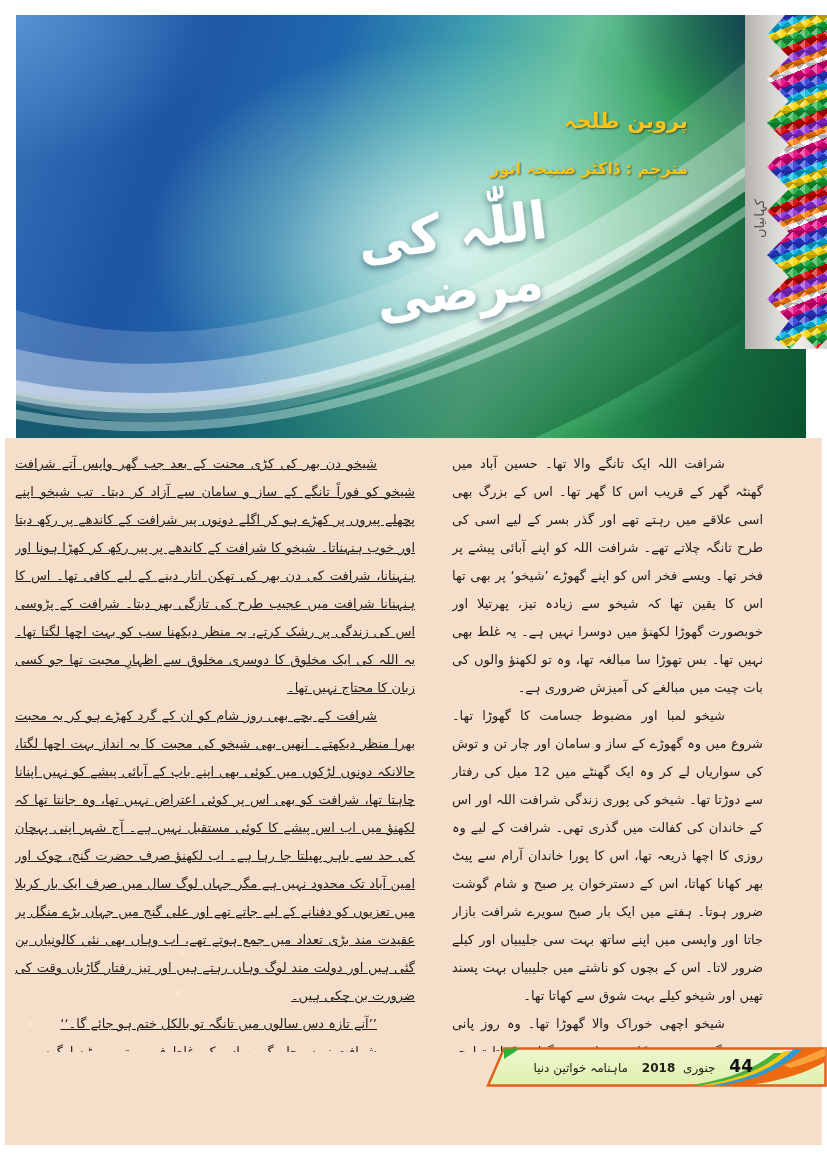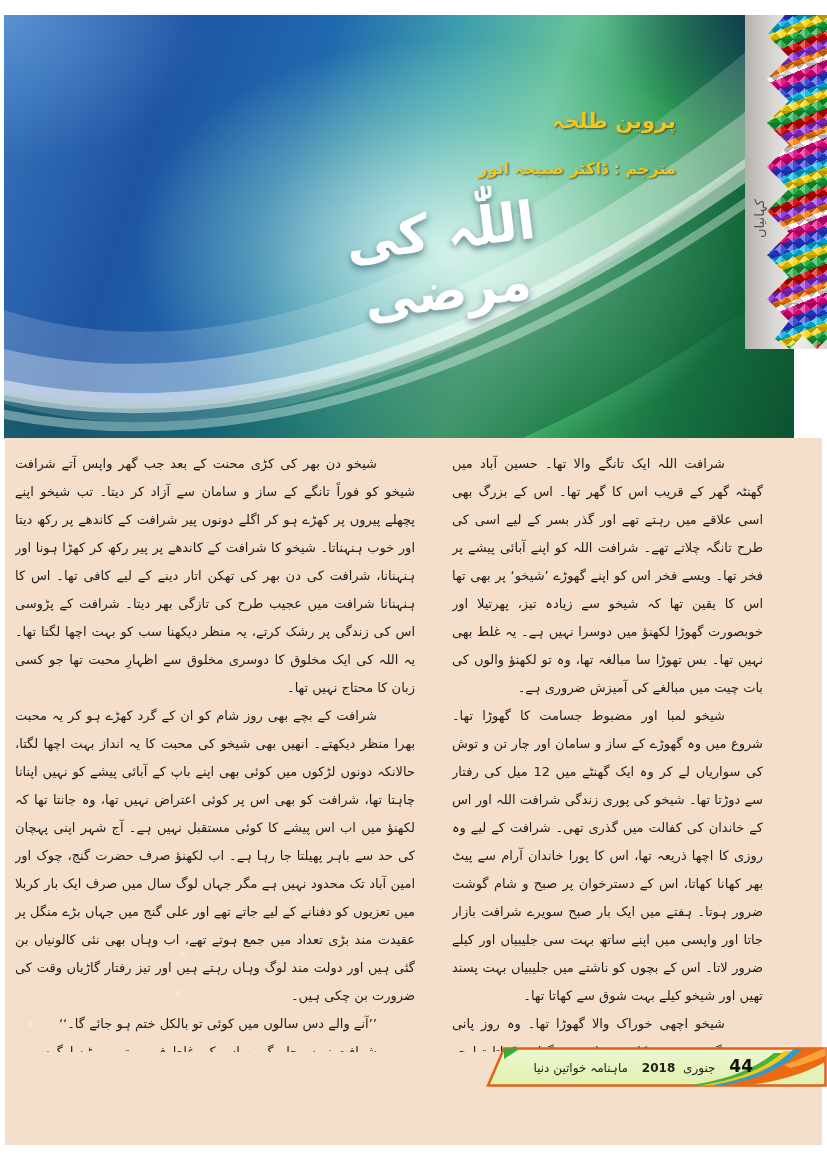--- a/index.html
+++ b/index.html
@@ -1,20 +1,20 @@
 <!DOCTYPE html>
 <html lang="ur" dir="ltr"><head>
 <meta charset="utf-8">
 <style>
   html,body{margin:0;padding:0;background:#e8e8e8;}
   .page{position:relative;width:827px;height:1169px;background:#ffffff;overflow:hidden;
         font-family:"DejaVu Sans",sans-serif;}
 
   
-  .header-art{position:absolute;left:4px;top:15px;width:790px;height:423px;overflow:hidden;
+  .header-art{position:absolute;left:16px;top:15px;width:790px;height:423px;overflow:hidden;
     border-bottom:1px solid #b3a08d;
     background:
       radial-gradient(ellipse 280px 190px at 100% 0%, rgba(9,30,82,.92), rgba(9,30,82,0) 68%),
       radial-gradient(ellipse 300px 210px at 0% 0%, rgba(125,182,238,.45), rgba(125,182,238,0) 70%),
       radial-gradient(ellipse 430px 290px at 56% 55%, rgba(232,252,246,.85), rgba(160,226,206,.40) 45%, rgba(160,226,206,0) 72%),
       linear-gradient(108deg,#3974ba 0%,#1e55a3 20%,#2069ae 36%,#3f9fae 50%,#66c19a 62%,#2f9c57 74%,#177140 86%,#0c5231 100%);}
   .header-art svg{position:absolute;left:0;top:0;}
   .byline{position:absolute;top:96px;right:118px;text-align:right;color:#f4c41f;
     text-shadow:1px 1px 2px rgba(40,30,0,.65);line-height:1.0;}
   .byline .author{font-size:21px;font-weight:bold;}
@@ -48,21 +48,21 @@
       radial-gradient(5px 5px at 292px 462px, rgba(255,243,205,.7), rgba(255,243,205,0) 75%),
       radial-gradient(5px 5px at 173px 555px, rgba(255,243,205,.8), rgba(255,243,205,0) 75%),
       radial-gradient(4px 4px at 26px 586px, rgba(255,243,205,.7), rgba(255,243,205,0) 75%),
       radial-gradient(4px 4px at 86px 312px, rgba(255,243,205,.6), rgba(255,243,205,0) 75%),
       radial-gradient(4px 4px at 688px 205px, rgba(255,243,205,.55), rgba(255,243,205,0) 75%),
       linear-gradient(#f6dfca,#f6dfca);}
   .col{position:absolute;top:450px;height:602px;overflow:hidden;direction:rtl;
     text-align:justify;color:#201d1a;}
   .col p{margin:0;text-indent:38px;font-size:13px;line-height:28px;}
   .col-first{left:452px;width:311px;}
-  .col-second{left:15px;width:400px;}
+  .col-second{left:15px;width:400px;text-decoration:underline;}
 
   
   .footer-banner{position:absolute;left:484px;top:1047px;width:343px;height:52px;}
   .footer-banner svg{position:absolute;left:0;top:0;}
   .footer-text{position:absolute;right:74px;top:9px;direction:rtl;white-space:nowrap;
     font-size:12px;color:#23201c;}
   .footer-text .pageno{font-size:17px;font-weight:bold;margin-left:10px;color:#111;}
   .footer-text .month{margin-left:4px;}
   .footer-text .year{margin-left:10px;font-weight:bold;}
 </style>
@@ -95,21 +95,21 @@
 
   <div class="col col-first">
     <p>شرافت اللہ ایک تانگے والا تھا۔ حسین آباد میں گھنٹہ گھر کے قریب اس کا گھر تھا۔ اس کے بزرگ بھی اسی علاقے میں رہتے تھے اور گذر بسر کے لیے اسی کی طرح تانگہ چلاتے تھے۔ شرافت اللہ کو اپنے آبائی پیشے پر فخر تھا۔ ویسے فخر اس کو اپنے گھوڑے ’شیخو‘ پر بھی تھا اس کا یقین تھا کہ شیخو سے زیادہ تیز، پھرتیلا اور خوبصورت گھوڑا لکھنؤ میں دوسرا نہیں ہے۔ یہ غلط بھی نہیں تھا۔ بس تھوڑا سا مبالغہ تھا، وہ تو لکھنؤ والوں کی بات چیت میں مبالغے کی آمیزش ضروری ہے۔</p>
     <p>شیخو لمبا اور مضبوط جسامت کا گھوڑا تھا۔ شروع میں وہ گھوڑے کے ساز و سامان اور چار تن و توش کی سواریاں لے کر وہ ایک گھنٹے میں 12 میل کی رفتار سے دوڑتا تھا۔ شیخو کی پوری زندگی شرافت اللہ اور اس کے خاندان کی کفالت میں گذری تھی۔ شرافت کے لیے وہ روزی کا اچھا ذریعہ تھا، اس کا پورا خاندان آرام سے پیٹ بھر کھانا کھاتا، اس کے دسترخوان پر صبح و شام گوشت ضرور ہوتا۔ ہفتے میں ایک بار صبح سویرے شرافت بازار جاتا اور واپسی میں اپنے ساتھ بہت سی جلیبیاں اور کیلے ضرور لاتا۔ اس کے بچوں کو ناشتے میں جلیبیاں بہت پسند تھیں اور شیخو کیلے بہت شوق سے کھاتا تھا۔</p>
     <p>شیخو اچھی خوراک والا گھوڑا تھا۔ وہ روز پانی میں بھیگے ہوئے تین کلو چنے اور بھر گھاس کھاتا تھا جو ایک گھسیارہ روز اس کے گھر پہنچا جاتا تھا۔ سردیوں میں گھی چپڑی روٹیاں کھاتا، شیخو کو تر و تازہ رکھنے کے لیے اس کے جسم پر تیل کی مالش کرنا شرافت کا روز کا معمول تھا۔ شیخو بھی شرافت کے کنبے کے دوسرے افراد کی طرح خوش اور مطمئن رہتا۔ شام کو شرافت اور</p>
   </div>
 
   <div class="col col-second">
     <p>شیخو دن بھر کی کڑی محنت کے بعد جب گھر واپس آتے شرافت شیخو کو فوراً تانگے کے ساز و سامان سے آزاد کر دیتا۔ تب شیخو اپنے پچھلے پیروں پر کھڑے ہو کر اگلے دونوں پیر شرافت کے کاندھے پر رکھ دیتا اور خوب ہنہناتا۔ شیخو کا شرافت کے کاندھے پر پیر رکھ کر کھڑا ہونا اور ہنہنانا، شرافت کی دن بھر کی تھکن اتار دینے کے لیے کافی تھا۔ اس کا ہنہنانا شرافت میں عجیب طرح کی تازگی بھر دیتا۔ شرافت کے پڑوسی اس کی زندگی پر رشک کرتے، یہ منظر دیکھنا سب کو بہت اچھا لگتا تھا۔ یہ اللہ کی ایک مخلوق کا دوسری مخلوق سے اظہارِ محبت تھا جو کسی زبان کا محتاج نہیں تھا۔</p>
     <p>شرافت کے بچے بھی روز شام کو ان کے گرد کھڑے ہو کر یہ محبت بھرا منظر دیکھتے۔ انھیں بھی شیخو کی محبت کا یہ انداز بہت اچھا لگتا، حالانکہ دونوں لڑکوں میں کوئی بھی اپنے باپ کے آبائی پیشے کو نہیں اپنانا چاہتا تھا، شرافت کو بھی اس پر کوئی اعتراض نہیں تھا، وہ جانتا تھا کہ لکھنؤ میں اب اس پیشے کا کوئی مستقبل نہیں ہے۔ آج شہر اپنی پہچان کی حد سے باہر پھیلتا جا رہا ہے۔ اب لکھنؤ صرف حضرت گنج، چوک اور امین آباد تک محدود نہیں ہے مگر جہاں لوگ سال میں صرف ایک بار کربلا میں تعزیوں کو دفنانے کے لیے جاتے تھے اور علی گنج میں جہاں بڑے منگل پر عقیدت مند بڑی تعداد میں جمع ہوتے تھے، اب وہاں بھی نئی کالونیاں بن گئی ہیں اور دولت مند لوگ وہاں رہتے ہیں اور تیز رفتار گاڑیاں وقت کی ضرورت بن چکی ہیں۔</p>
-    <p>’’آنے والے دس سالوں میں کوئی تو بالکل ختم ہو جائے گا۔‘‘</p>
+    <p>’’آنے تازہ دس سالوں میں تانگہ تو بالکل ختم ہو جائے گا۔‘‘</p>
     <p>شرافت نے سوچا مگر یہ اس کی غلط فہمی تھی۔ بڑے لوگوں میں تانگے کی</p>
   </div>
 
   <div class="footer-banner">
     <svg width="343" height="40" viewBox="0 0 343 40">
       <defs>
         <linearGradient id="bfill" x1="0" y1="0" x2="0" y2="1">
           <stop offset="0" stop-color="#eef7d0"></stop>
             <stop offset="1" stop-color="#dff0ae"></stop>
         </linearGradient>

